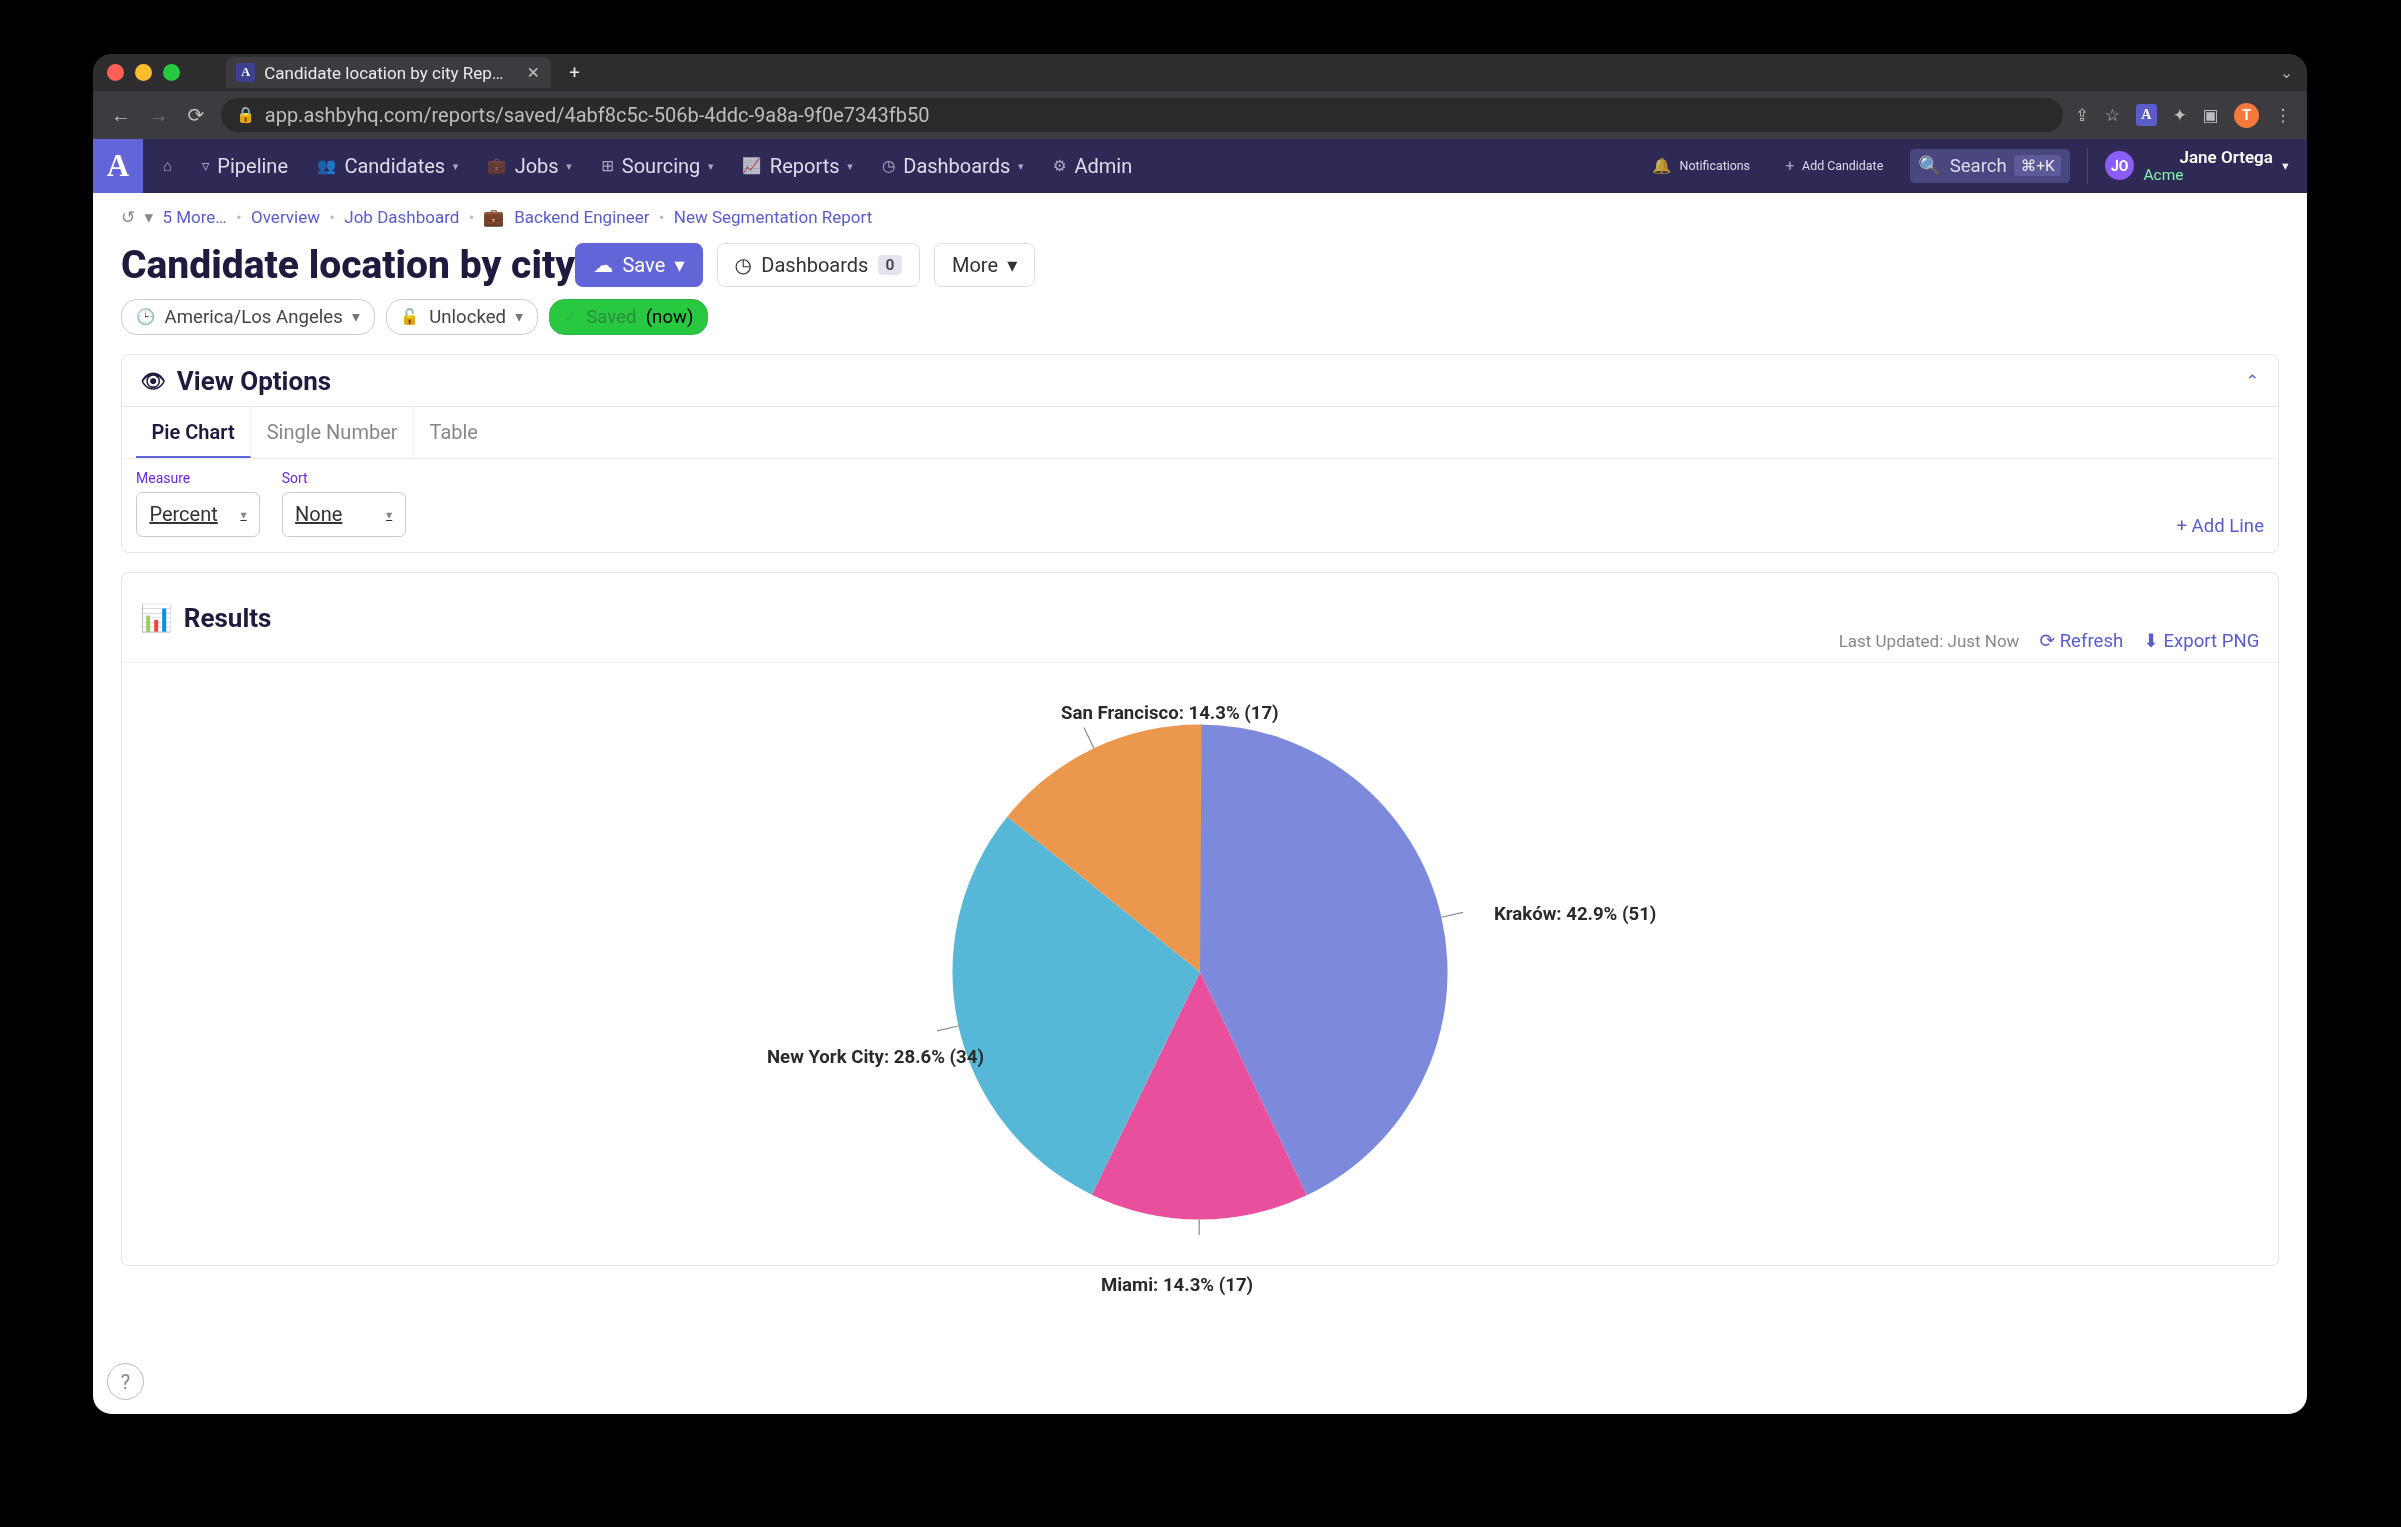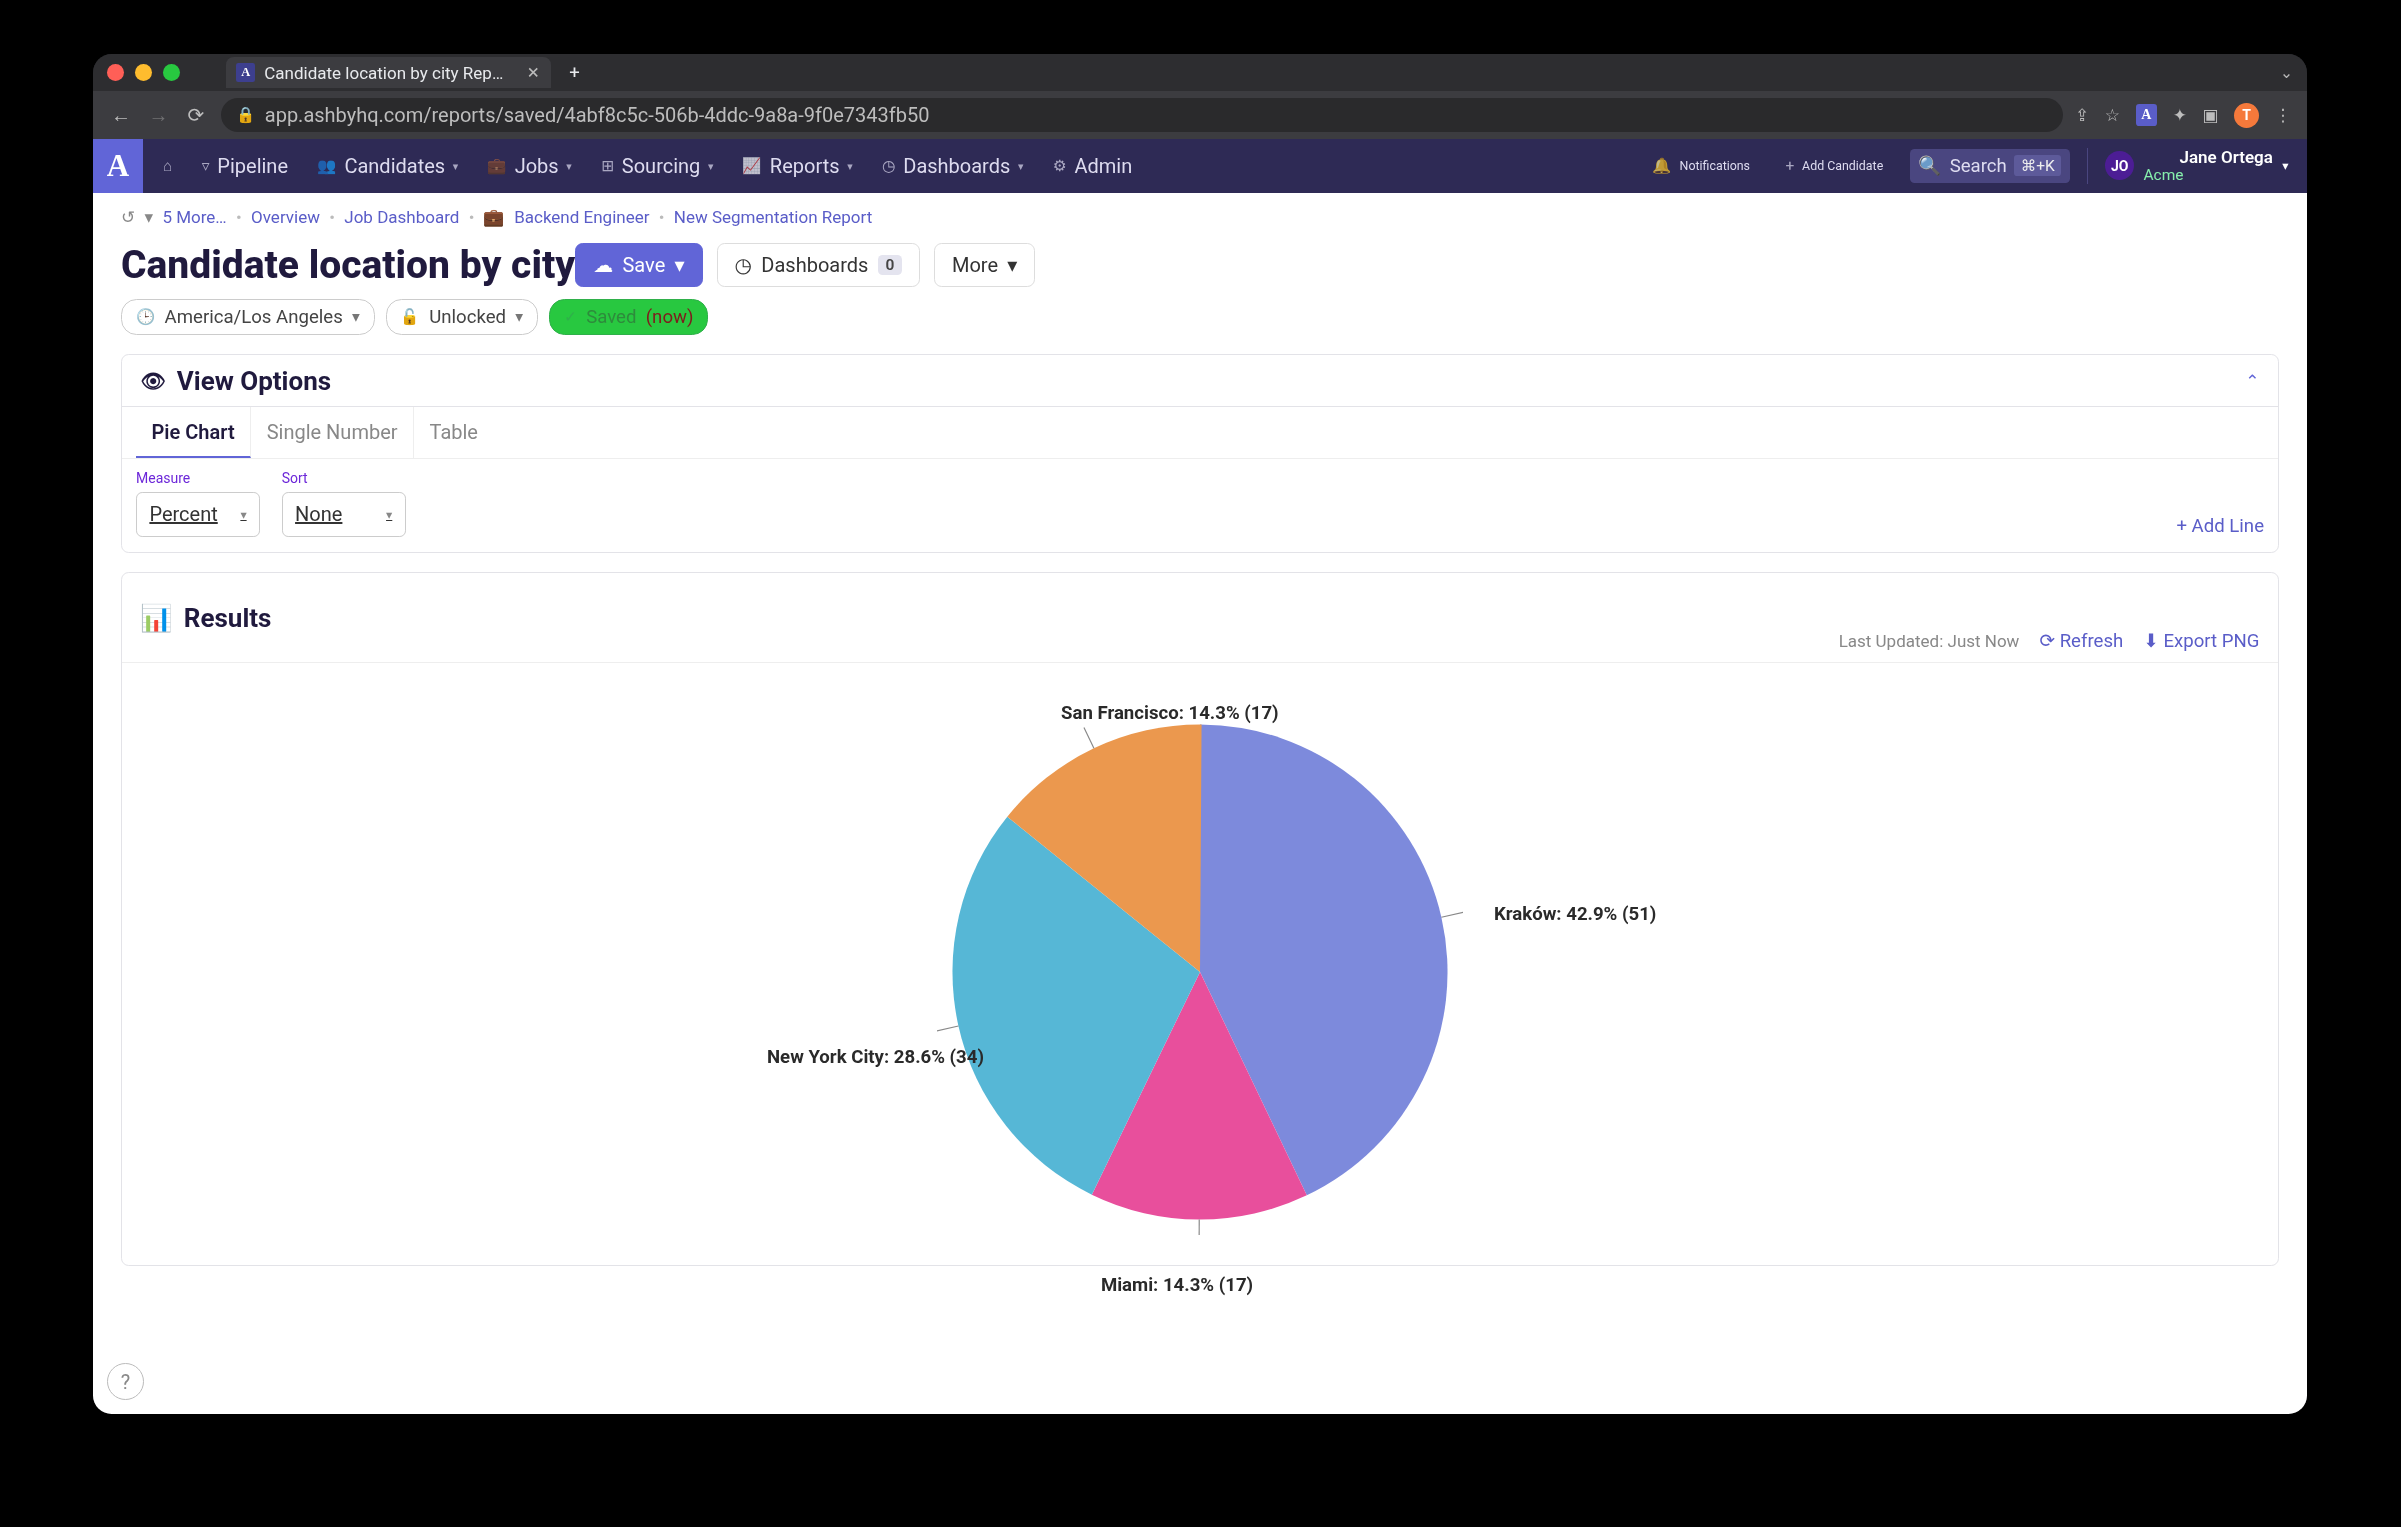--- a/index.html
+++ b/index.html
@@ -98,39 +98,39 @@
   .nav-item { display:flex; align-items:center; gap:7.7px; padding:6.2px 9.3px; cursor:pointer; color:#dedcf0; }
   .nav-item .ico { opacity:.7; font-size:15.5px; }
   .nav-item .car { font-size:10.8px; opacity:.7; }
   .topnav .flex { flex:1; }
   .topnav .right { display:flex; align-items:center; gap:17px; }
   .search-btn {
     background:#4a4680; border-radius:4.6px; padding:6.2px 9.3px; display:flex; gap:7.7px; align-items:center; color:#dedcf0; font-size:18.6px;
   }
   .kbd { background:#5d5a9a;border-radius:3.1px;padding:1.5px 6.2px;font-size:15.5px;color:#eee; }
   .user-chip { display:flex; align-items:center; gap:9.3px; padding-left:17px; border-left:0.8px solid #4a4680; }
-  .user-chip .av{width:29px;height:29px;border-radius:50%;background:#4c1d95;display:flex;align-items:center;justify-content:center;font-size:14px;font-weight:bold;}
+  .user-chip .av{width:29px;height:29px;border-radius:50%;background:#8b5cf6;display:flex;align-items:center;justify-content:center;font-size:14px;font-weight:bold;}
   .user-chip .names{display:flex;flex-direction:column;line-height:1.1;}
   .user-chip .names .n1{font-size:17px;font-weight:600;margin-left:36px;}
   .user-chip .names .n2{font-size:15.5px;color:#86efac;}
   
   .content { padding: 14px 28px; }
   .crumbs { display:flex; align-items:center; gap:9.3px; font-size:17px; color:#5a5dc8; }
   .crumbs .sep { color:#bbb; }
   .crumbs .ic { color:#888; }
   .header-row { display:flex; align-items:center; justify-content:flex-start; margin-top:15px; }
   .title { font-size:39px; font-weight:800; color:#201a3e; }
   .header-actions { display:flex; gap:14px; align-items:center; }
   .btn { border:0.8px solid #ddd; border-radius:7.7px; padding:9.3px 17px; font-size:20px; display:flex;align-items:center;gap:9.3px;cursor:pointer;background:#fff; color:#333;}
   .btn.primary { background:#6165d7; color:#fff; border-color:#6165d7;}
   .badge { background:#e4e4ef; color:#444; border-radius:4.6px; padding:0.8px 7.7px; font-size:15.5px;font-weight:600;}
   .chips { display:flex; gap:10.8px; margin-top:10.8px; }
   .chip { border:1.2px solid #ccc; border-radius:15.5px; padding:6.2px 14px; font-size:18.6px; display:flex; align-items:center; gap:9.3px; color:#444;}
   .chip.green { border-color:#2fb04a; color:#2e8b3c; }
-  .chip .muted { color:#7f1d1d; }
+  .chip .muted { color:#000000; }
   .chip .ic{color:#777;font-size:15.5px;}
   .panel { margin-top:18.6px; border:0.8px solid #e3e3e8; border-radius:7.7px; background:#fff; }
   .panel-head { display:flex; align-items:center; justify-content:space-between; padding:10.8px 18.6px; }
   .panel-head .ht { font-size:26px; font-weight:700; color:#201a3e; display:flex;align-items:center;gap:10.8px;}
   .panel-head .ht .ic{font-size:20px;}
   .tabs { border-top:0.8px solid #e3e3e8; display:flex; gap:0; padding:0 14px; }
   .tabbtn { padding:12.4px 15.5px; font-size:20px; color:#888; cursor:pointer; border-right:0.8px solid #eee;}
   .tabbtn.active { color:#201a3e; font-weight:600; border-bottom:2.3px solid #6165d7; }
   .opts-row { display:flex; align-items:flex-end; justify-content:space-between; padding:10.8px 14px 15.5px; border-top:0.8px solid #eee;}
   .field { display:flex; flex-direction:column; gap:6.2px; margin-right:21.7px;}

